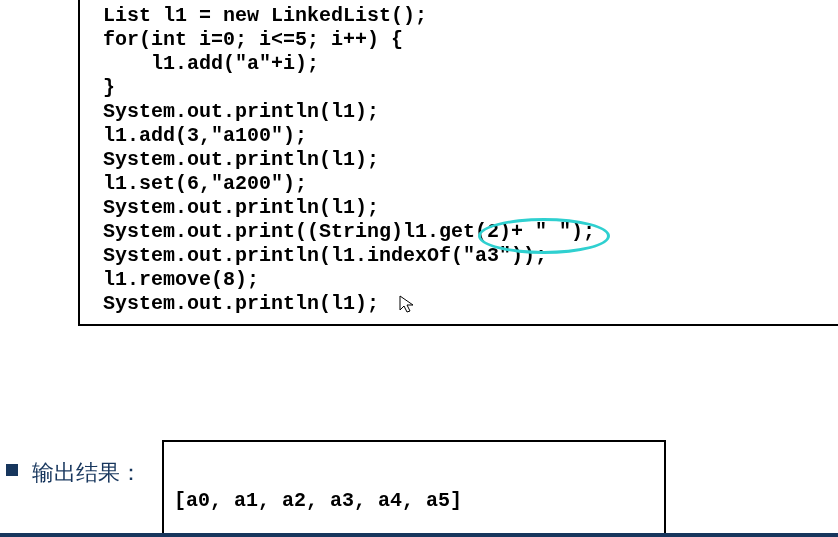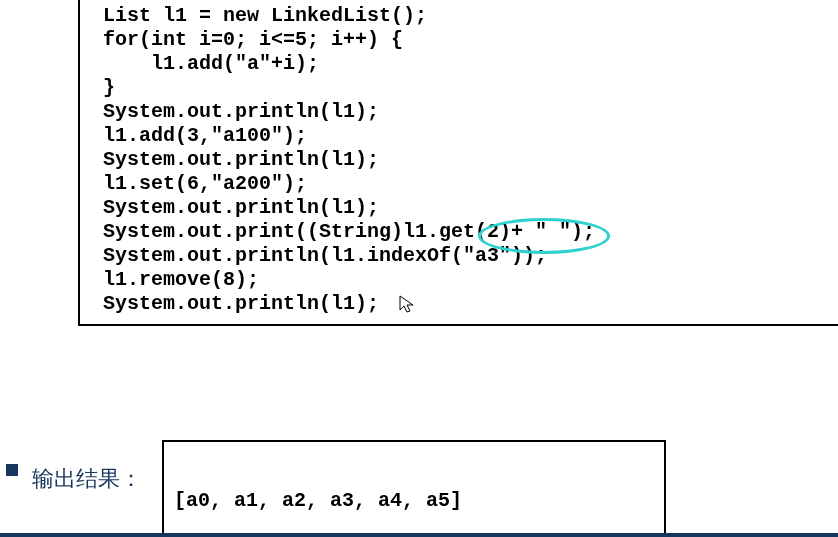--- a/index.html
+++ b/index.html
@@ -4,21 +4,21 @@
 <style>
   html,body{margin:0;padding:0;background:#fff;font-family:"Courier New",monospace}
   .page{width:838px;height:537px;position:relative;background:#fff}
   .code-box{position:absolute;left:78px;top:0;width:828px;border:2px solid #000;border-top:none;padding:4px 10px 8px 23px;box-sizing:border-box}
   .code-line{font-family:"Courier New",monospace;font-weight:bold;font-size:20px;line-height:24px;white-space:pre;color:#000}
   .circle{position:absolute;border:3px solid #2fd0d0;border-radius:50%/50%;width:126px;height:30px;pointer-events:none}
   .cursor{position:absolute;width:20px;height:20px}
   .cursor svg{width:20px;height:20px}
   .label-row{position:absolute;left:0;top:440px;width:838px;display:flex;align-items:flex-start}
   .bullet{width:12px;height:12px;background:#17365d;margin:24px 14px 0 6px;flex:0 0 auto}
-  .label-text{font-family:"SimSun","NSimSun",serif;font-size:22px;color:#17365d;margin-top:24px;margin-right:20px;flex:0 0 auto}
+  .label-text{font-family:"SimSun","NSimSun",serif;font-size:22px;color:#17365d;margin-top:18px;margin-right:20px;flex:0 0 auto}
   .out-box{border:2px solid #000;padding:4px 10px;font-family:"Courier New",monospace;font-weight:bold;font-size:20px;line-height:22px;white-space:pre;color:#000;flex:0 0 auto;min-width:480px}
   .footer-bar{position:absolute;left:0;bottom:0;width:838px;height:4px;background:#17365d}
 </style>
 </head>
 <body>
 
 <div class="page">
 
   <div class="code-box">
     <div class="code-line">List l1 = new LinkedList();</div>

